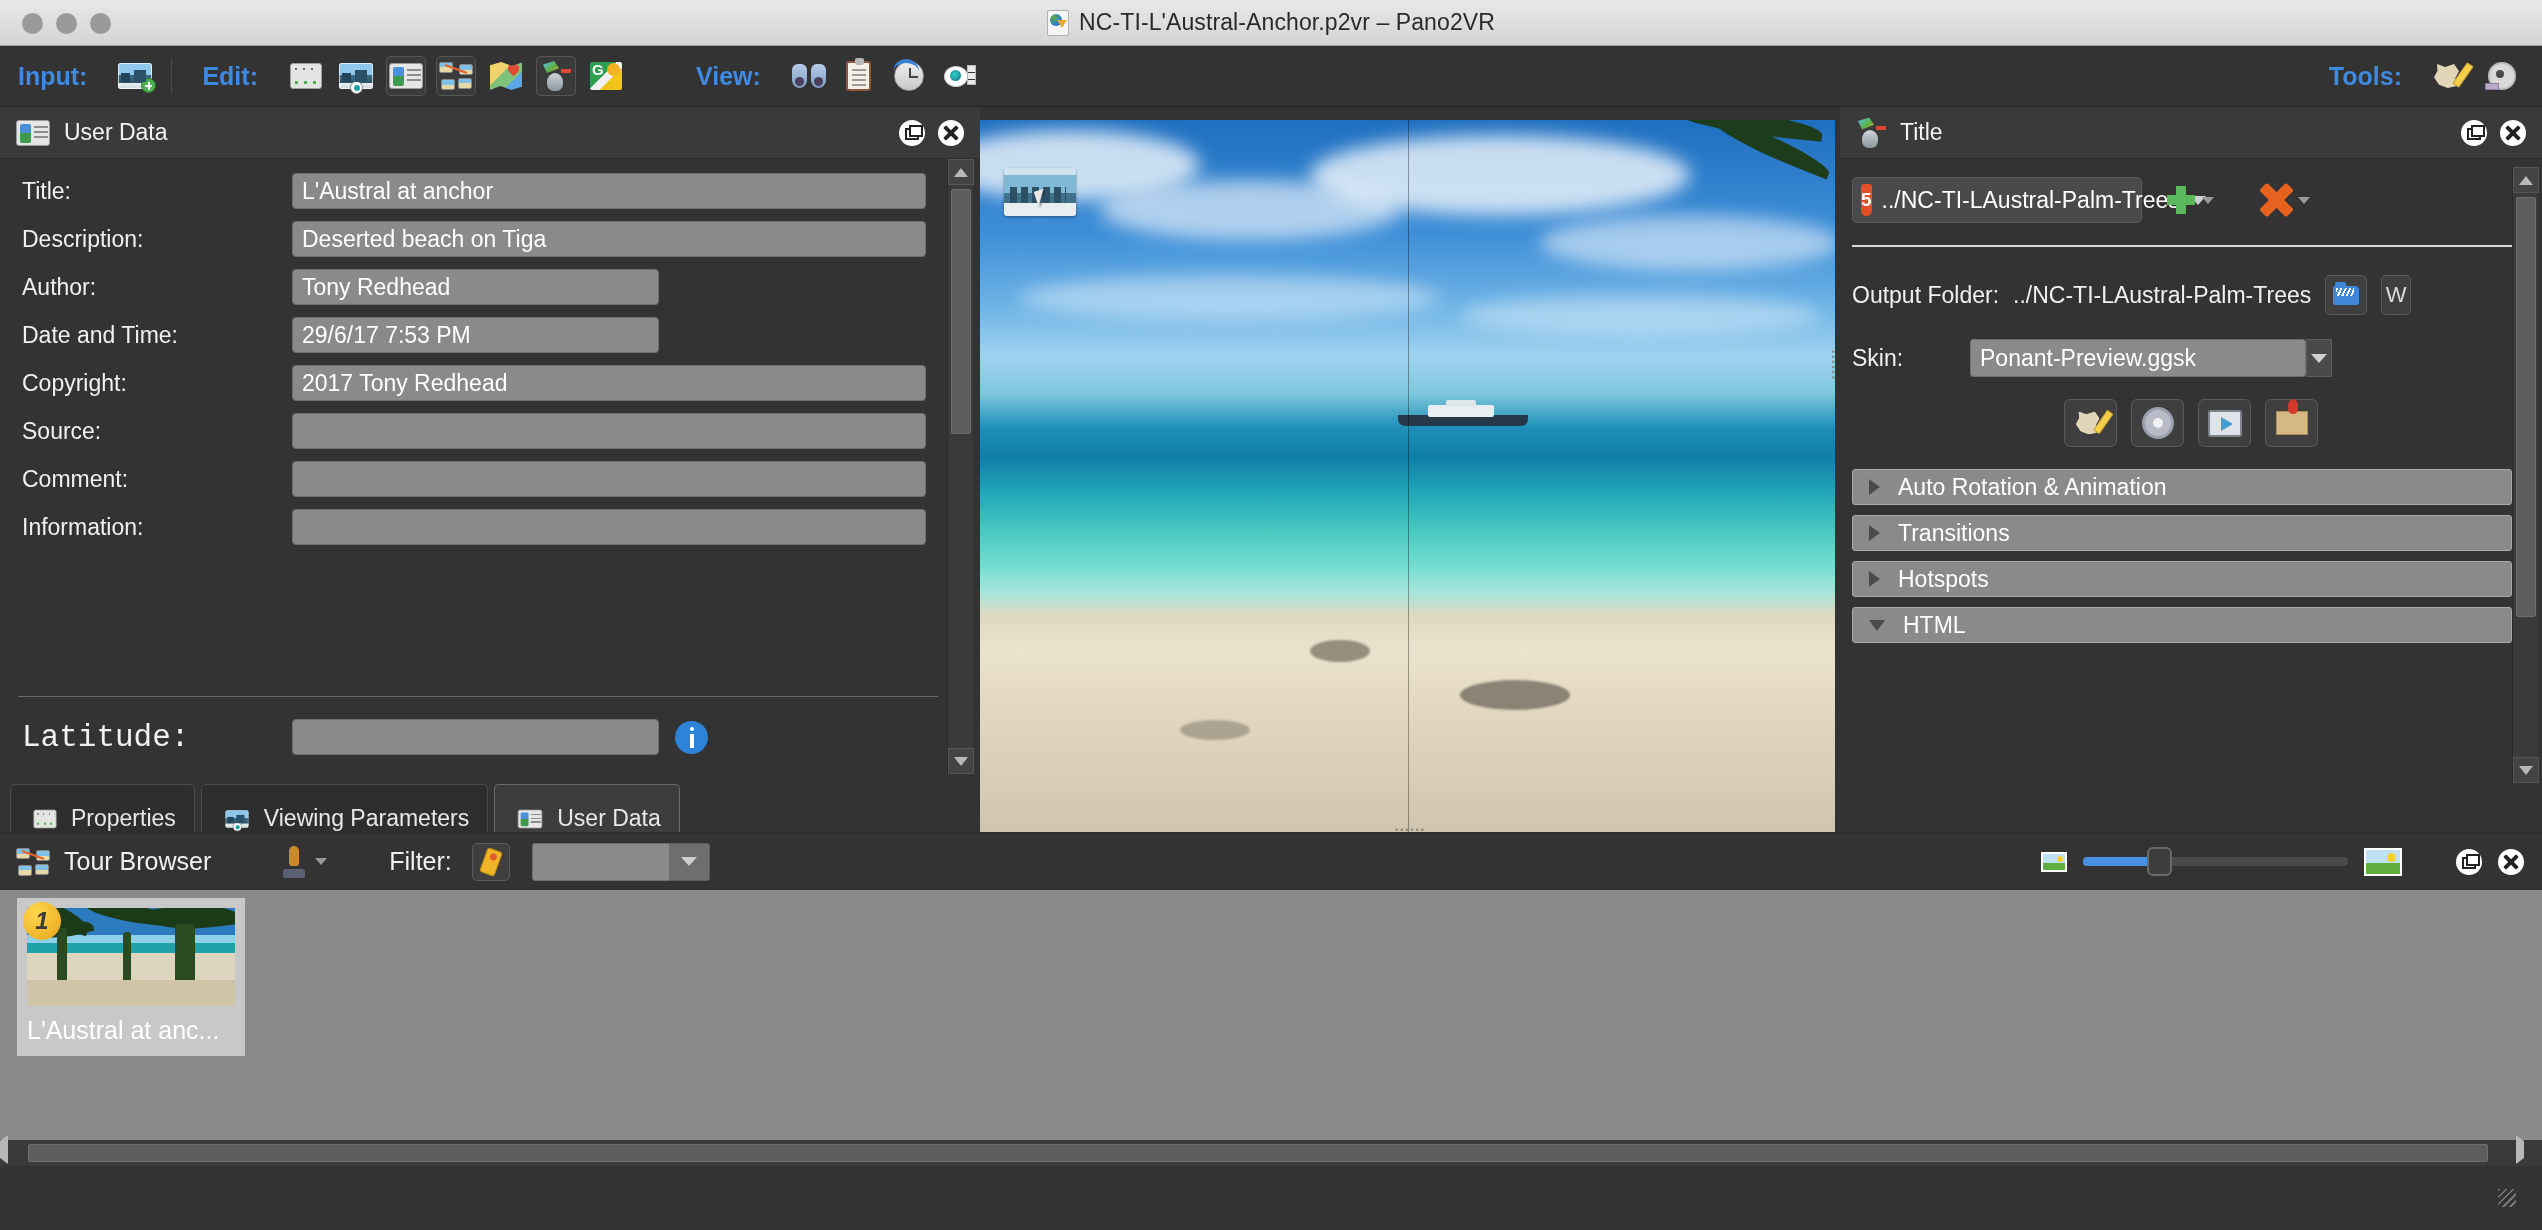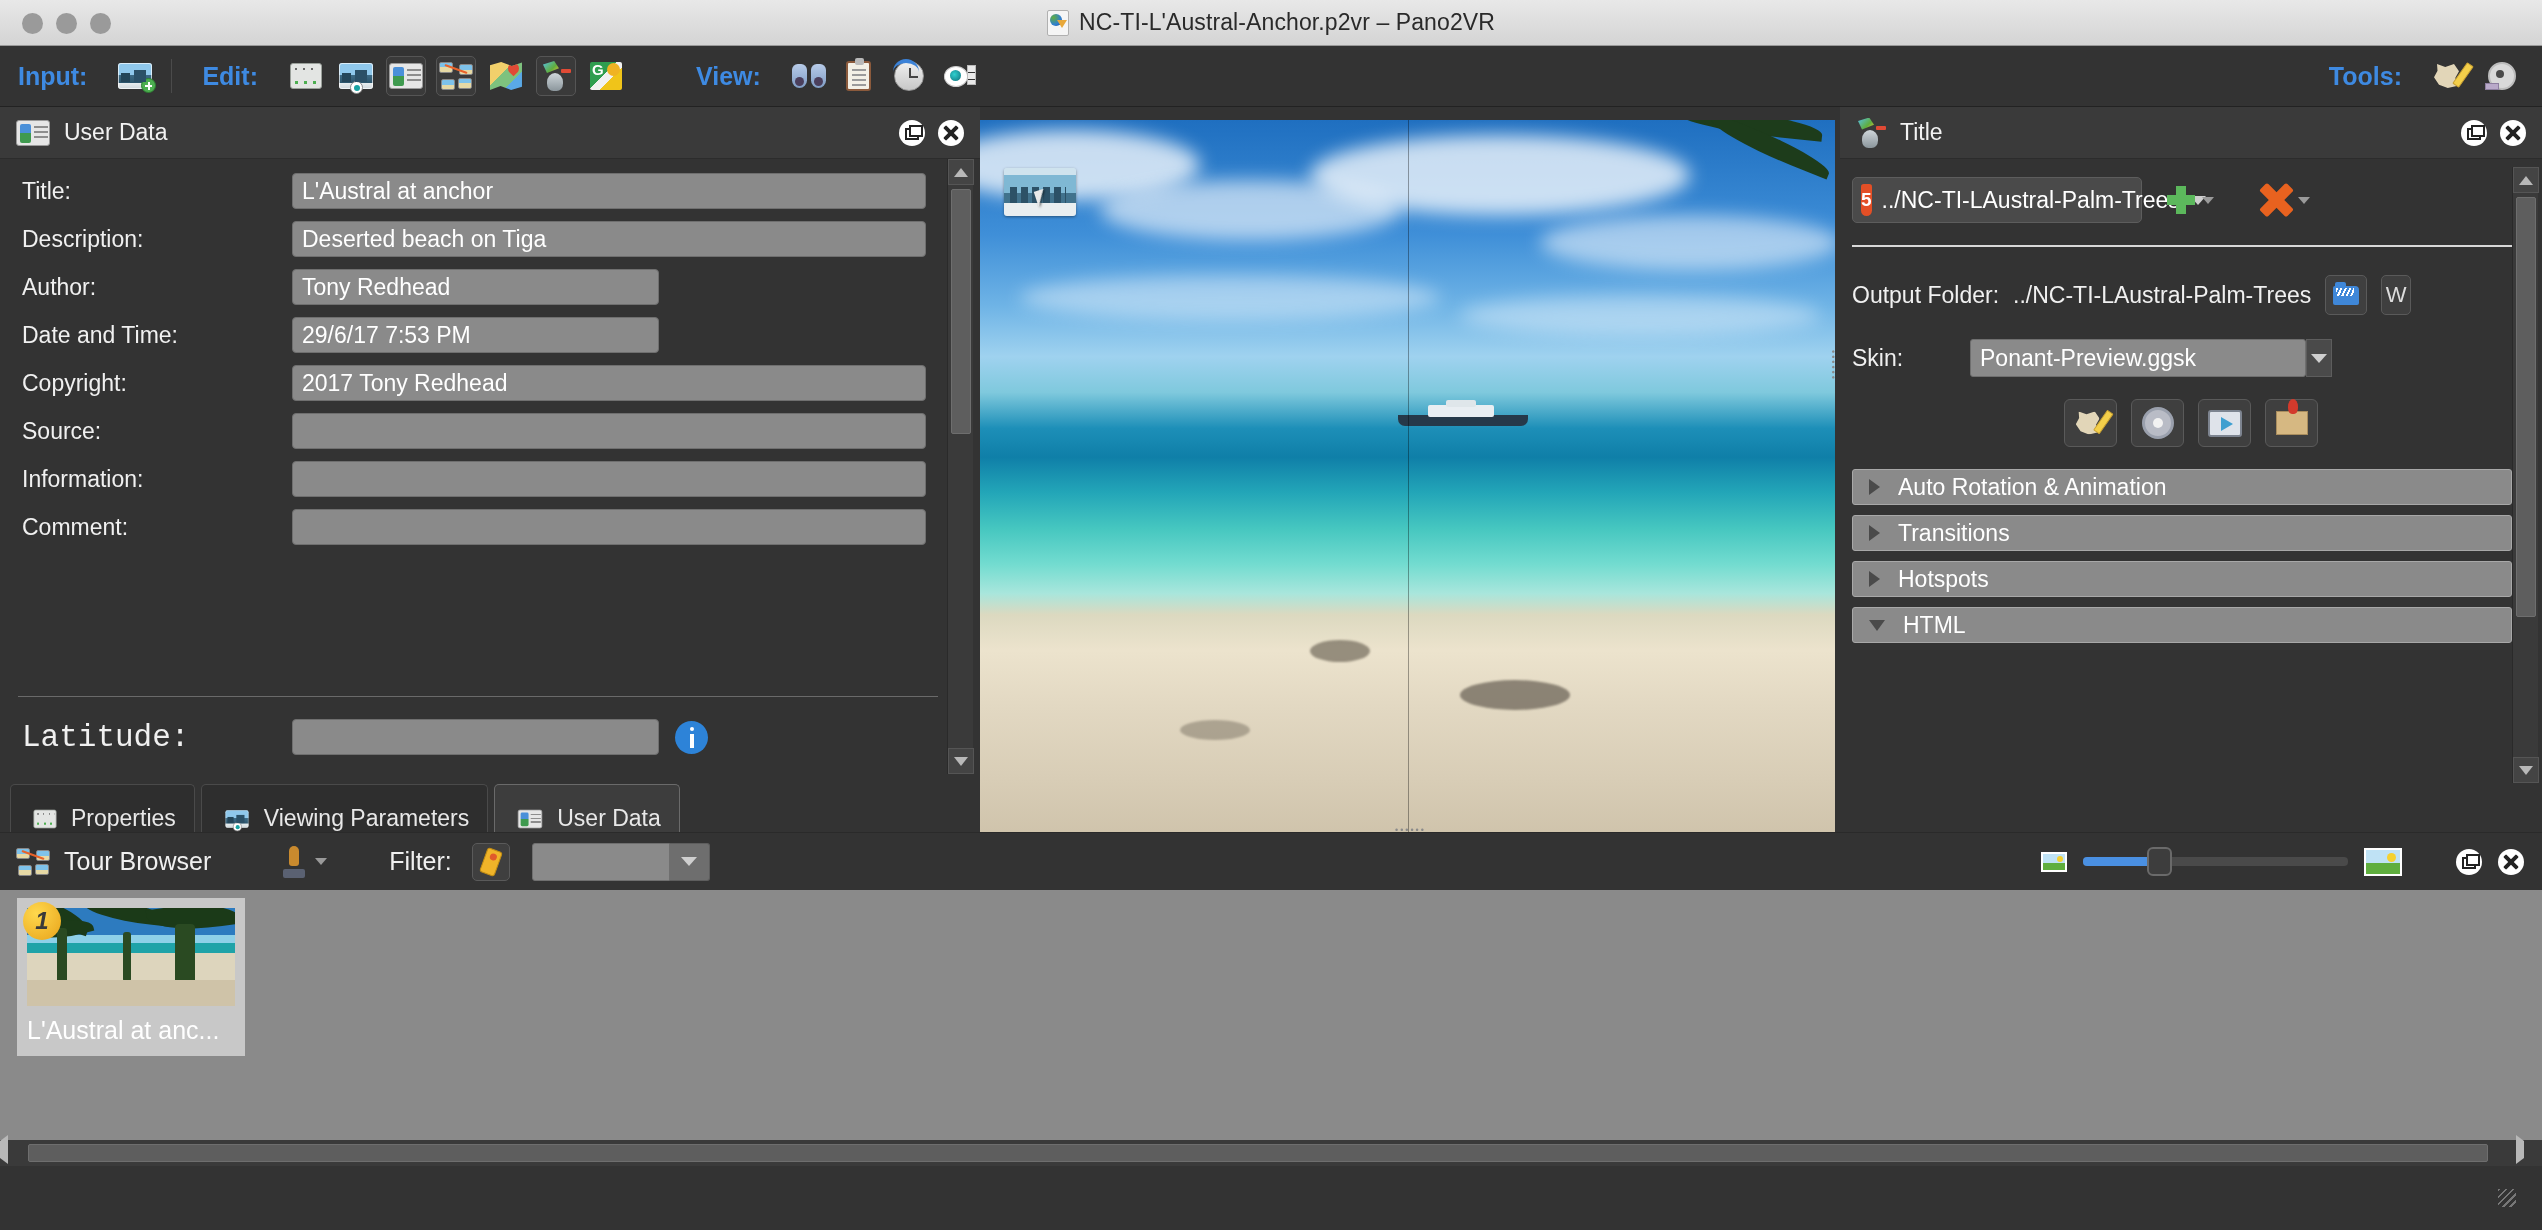--- a/index.html
+++ b/index.html
@@ -422,25 +422,25 @@
     </div>
     <div class="row">
       <span class="lbl">Copyright:</span>
       <span class="fld w-long">2017 Tony Redhead</span>
     </div>
     <div class="row">
       <span class="lbl">Source:</span>
       <span class="fld w-long"></span>
     </div>
     <div class="row">
+      <span class="lbl">Comment:</span>
+      <span class="fld w-long"></span>
+    </div>
+    <div class="row">
       <span class="lbl">Information:</span>
-      <span class="fld w-long"></span>
-    </div>
-    <div class="row">
-      <span class="lbl">Comment:</span>
       <span class="fld w-long"></span>
     </div>
 
     <div class="divider"></div>
 
     <div class="lat-row">
       <span class="lbl">Latitude:</span>
       <span class="fld w-mid"></span>
       <span class="info-ico"></span>
     </div>

